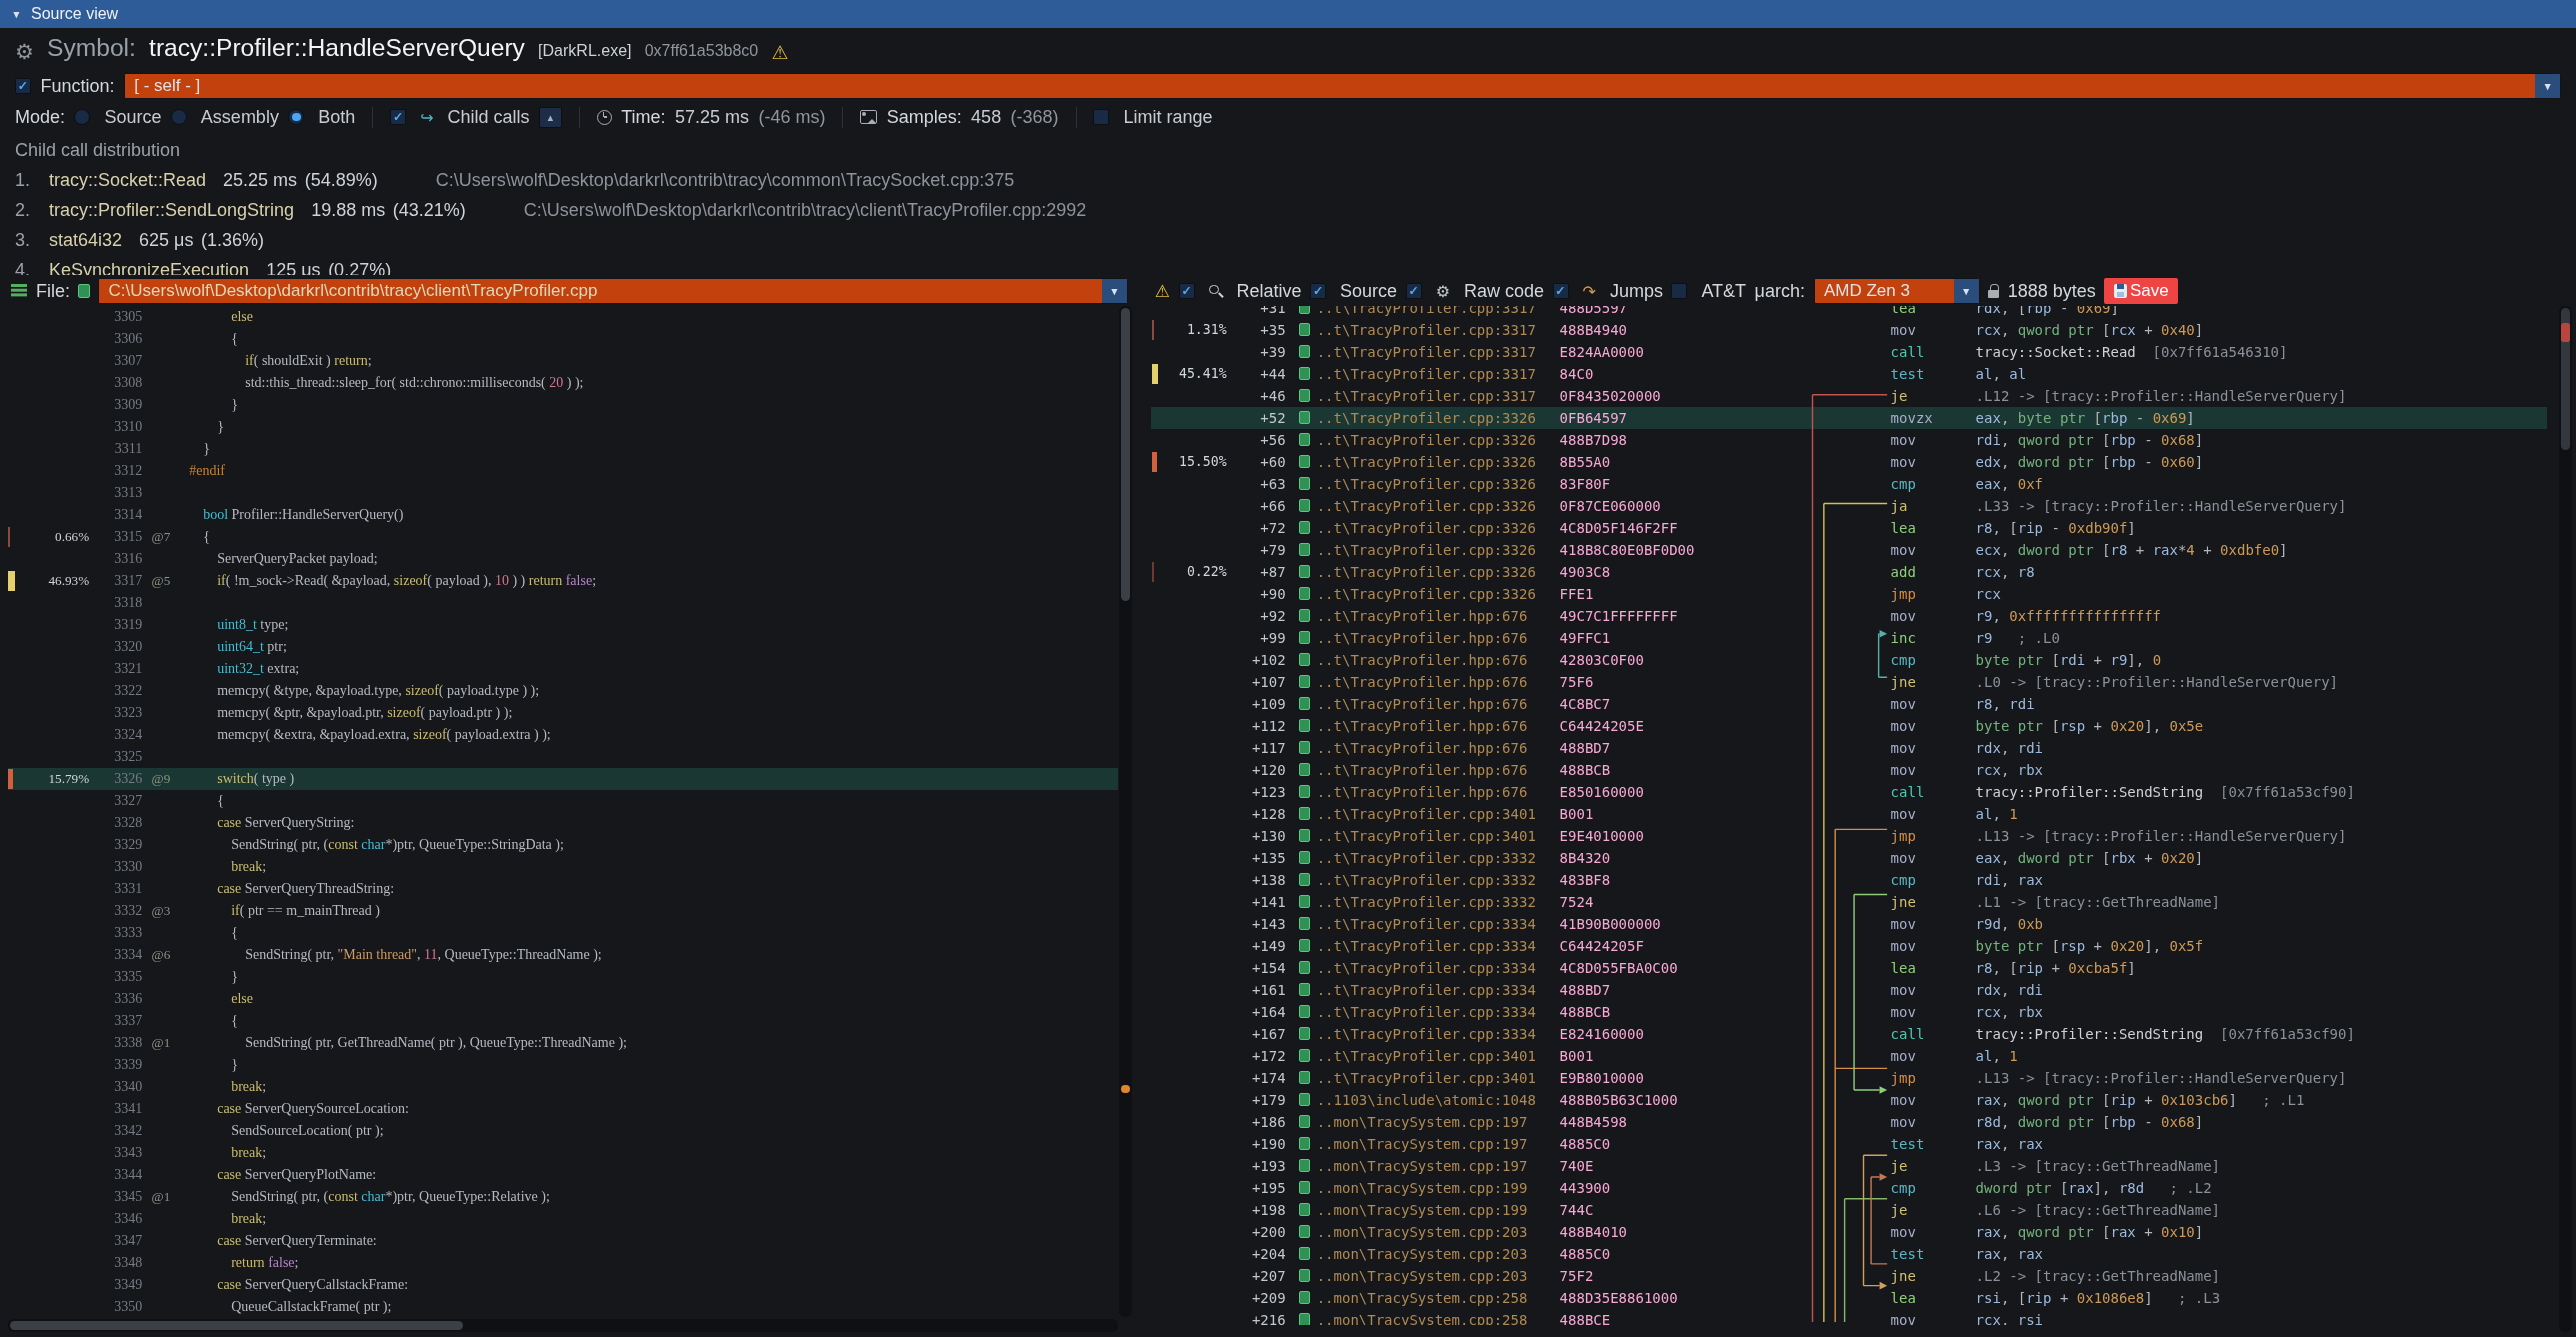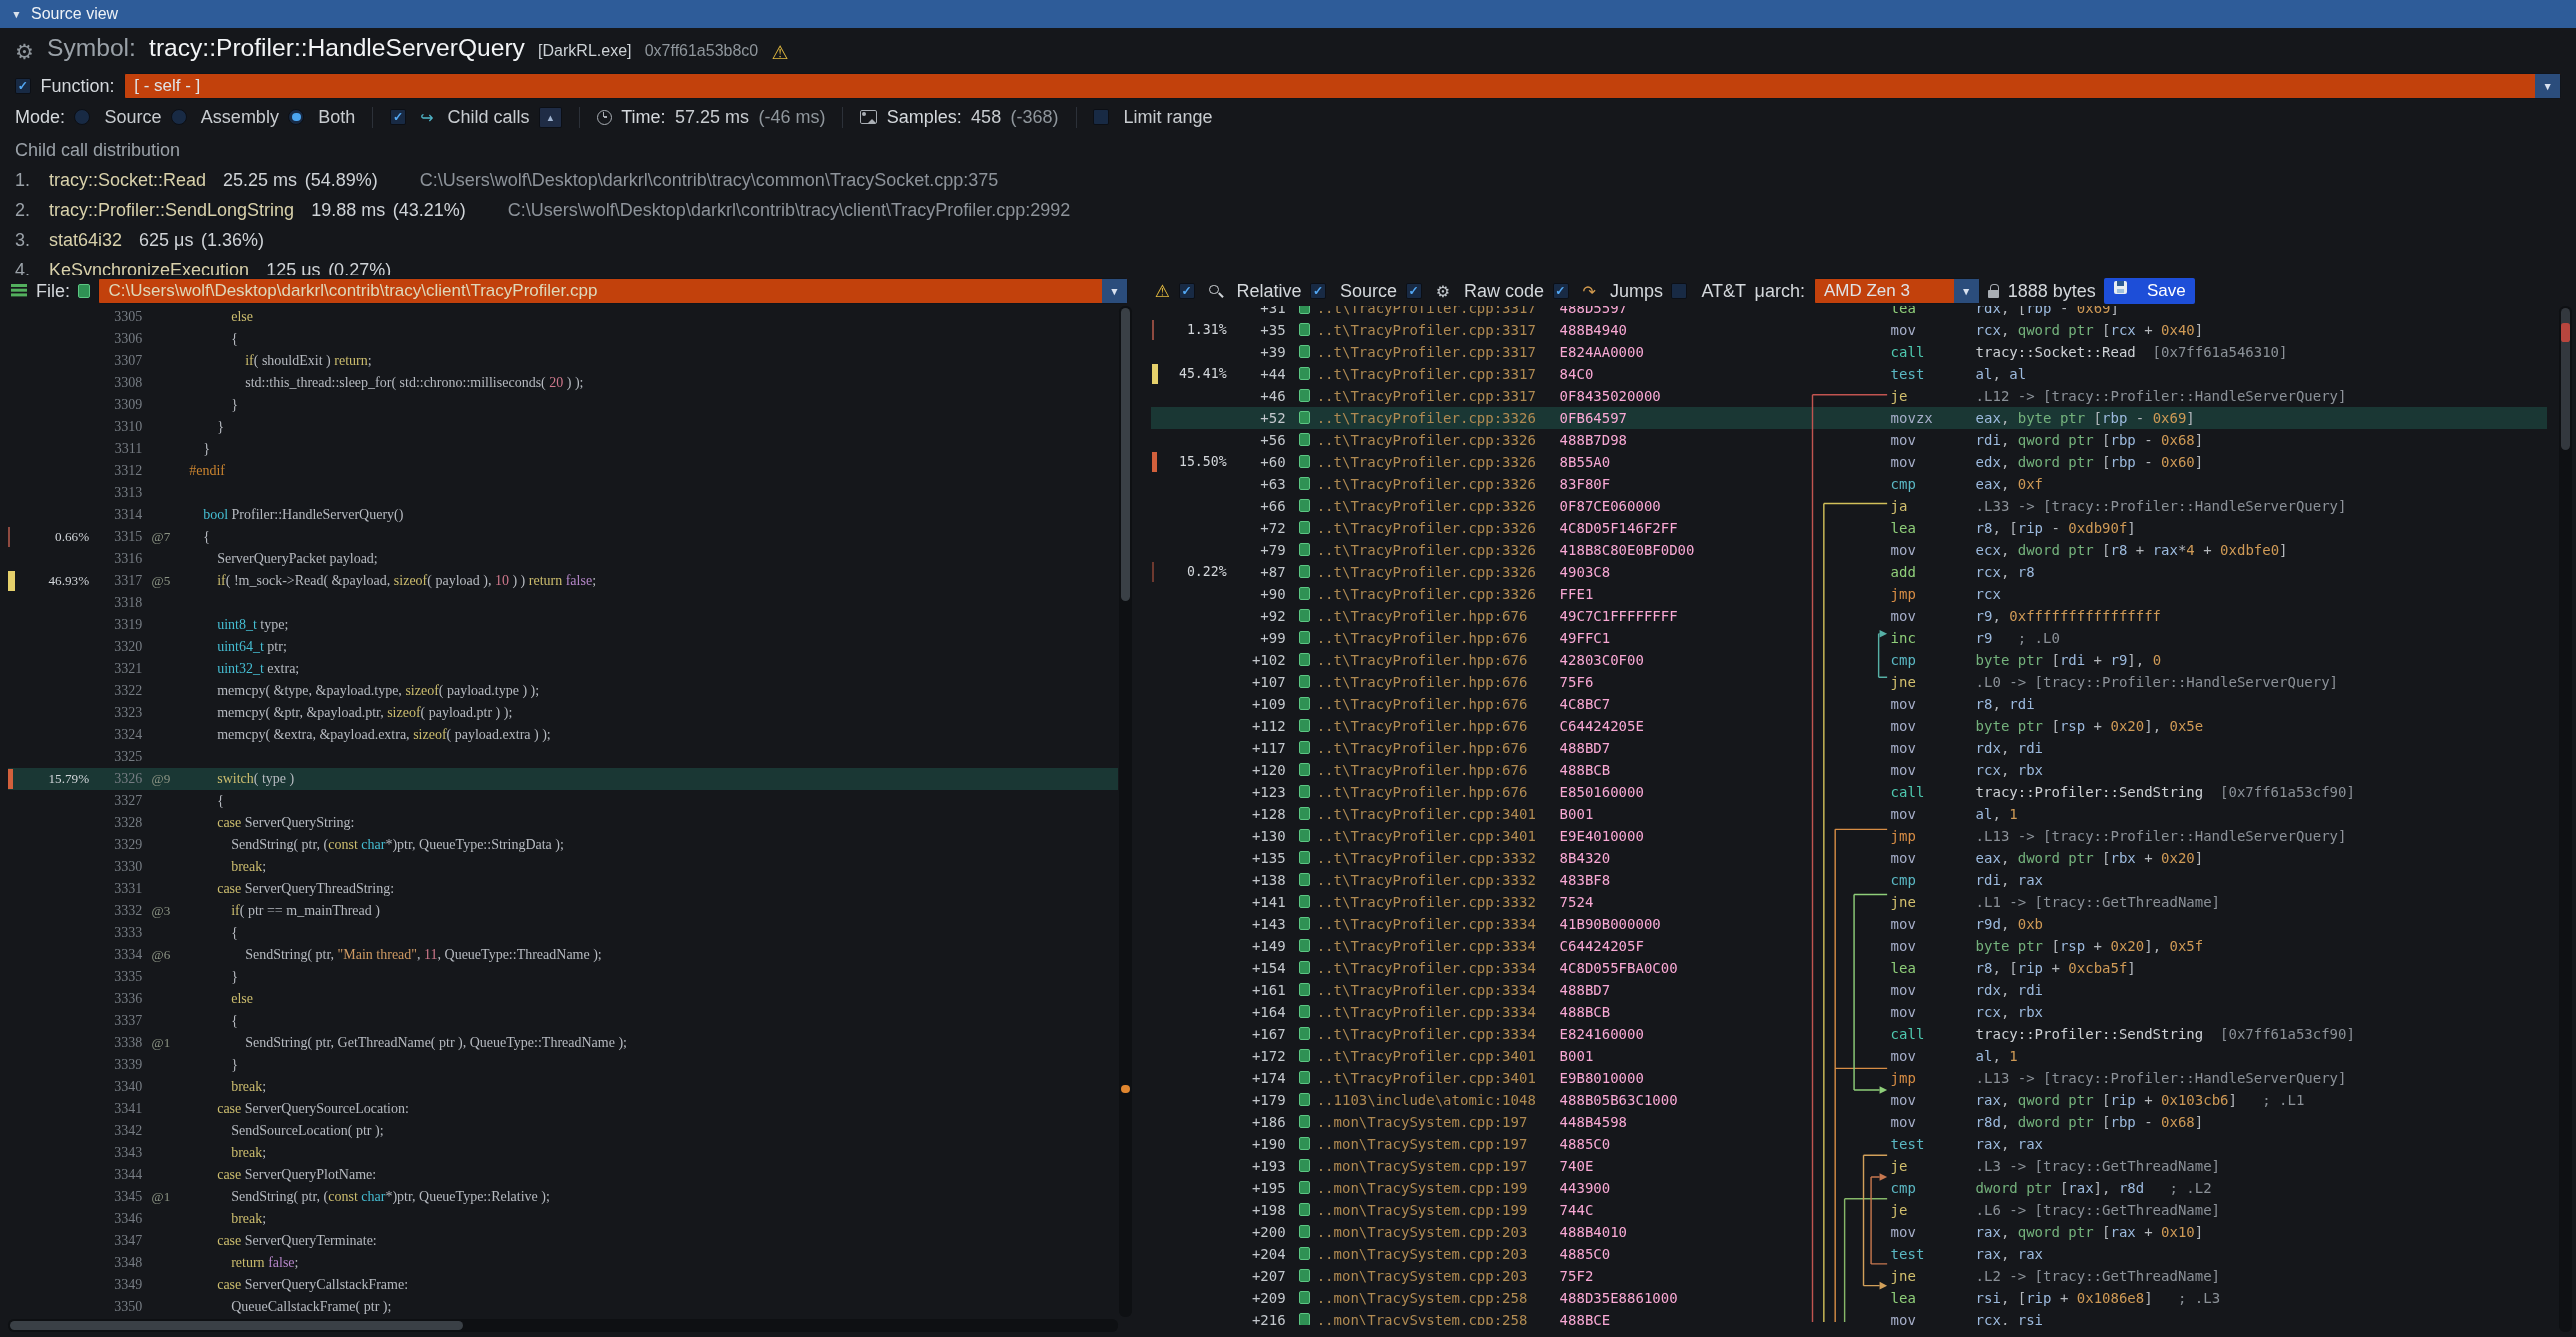--- a/index.html
+++ b/index.html
@@ -35,21 +35,21 @@
 .gear-icon{color:#c3c8cd;font-size:16px}
 .mini-btn{width:23px;height:21px;background:#1f2c45;border:0.9px solid #0c0f15;color:#9fb3d0;display:flex;align-items:center;justify-content:center;font-size:9.4px;border-radius:1.9px}
 .dim{color:#8f969c}
 #childblock{padding:0 15px;height:142px;overflow:hidden}
 .cc-header{font-size:18px;color:#9aa1a8;height:32px;display:flex;align-items:end;padding-bottom:3.8px}
 .cc-row{display:flex;align-items:center;height:30px;font-size:18px;white-space:nowrap}
 .cc-idx{width:34px;color:#9aa1a8}
 .cc-name{color:#d8d1ab;margin-right:17px}
 .cc-time{color:#cfd3d7;margin-right:7.6px}
 .cc-pct{color:#cfd3d7}
-.cc-path{color:#8d939a;margin-left:42px}
+.cc-path{color:#8d939a;margin-left:58px}
 .pane-header{display:flex;align-items:center;gap:8.5px;height:30px;font-size:18px;padding:0 3.8px}
 .hdr-label{color:#d4d8dc}
 #srcpane{position:absolute;left:7.6px;top:276px;width:1124px;bottom:5.7px}
 #asmpane{position:absolute;left:1151px;top:276px;width:1396px;bottom:5.7px}
 #source-rows{position:absolute;top:30px;left:0;right:13.2px;bottom:15px;overflow:hidden}
 .src-row{display:flex;height:22px;line-height:22px;font-family:Liberation Serif, serif;font-size:14px;white-space:pre;overflow:hidden}
 .src-row.hl,.asm-row.hl{background:rgba(40,130,112,.30)}
 .row-bar{width:7.6px;position:relative;flex:none}
 .row-bar i{position:absolute;left:0.9px;top:0.9px;bottom:0.9px;display:block}
 .src-pct{width:74px;text-align:right;color:#d2d6da;font-size:13.2px;flex:none}
@@ -86,21 +86,21 @@
 .icon-mag::before{content:"";position:absolute;left:0.9px;top:0.9px;width:7.6px;height:7.6px;border:1.9px solid #cfd3d7;border-radius:50%}
 .icon-mag::after{content:"";position:absolute;left:9.4px;top:10.4px;width:5.7px;height:1.9px;background:#cfd3d7;transform:rotate(45deg)}
 .icon-clock{position:relative;display:inline-block;width:15px;height:15px;border:1.9px solid #a9aeb4;border-radius:50%;flex:none}
 .icon-clock::before{content:"";position:absolute;left:4.7px;top:1.9px;width:1.9px;height:4.7px;background:#a9aeb4}
 .icon-clock::after{content:"";position:absolute;left:5.7px;top:5.7px;width:3.8px;height:1.9px;background:#a9aeb4}
 .icon-photo{position:relative;display:inline-block;width:17px;height:13.2px;border:1.9px solid #a9aeb4;border-radius:1.9px;flex:none}
 .icon-photo::before{content:"";position:absolute;left:0.9px;top:0.9px;width:3.8px;height:3.8px;border-radius:50%;background:#a9aeb4}
 .icon-photo::after{content:"";position:absolute;right:0;bottom:0;border-left:4.7px solid transparent;border-right:4.7px solid transparent;border-bottom:4.7px solid #a9aeb4}
 .icon-lock{position:relative;display:inline-block;width:11.3px;height:8.5px;background:#a9aeb4;border-radius:0.9px;margin-top:5.7px;flex:none}
 .icon-lock::before{content:"";position:absolute;left:1.9px;top:-5.7px;width:7.6px;height:6.6px;border:1.9px solid #a9aeb4;border-bottom:none;border-radius:3.8px 3.8px 0 0}
-.save-btn{display:flex;align-items:flex-start;gap:20px;background:#1d4ed8;color:#fff;padding:2.8px 9.4px;border-radius:1.9px;font-size:17px}
+.save-btn{display:flex;align-items:center;gap:3px;background:#ef4444;color:#fff;padding:2.8px 9.4px;border-radius:1.9px;font-size:17px}
 .icon-save{position:relative;width:13.2px;height:13.2px;background:#e8edf2;border-radius:1.9px;flex:none}
 .icon-save::before{content:"";position:absolute;left:2.8px;top:0;width:7.6px;height:4.7px;background:#2d5c94}
 .icon-save::after{content:"";position:absolute;left:2.8px;top:7.6px;width:7.6px;height:4.7px;background:#9fc0dd}
 .uarch-combo{width:166px}
 </style>
 </head>
 <body>
 
 <div id="window">
 

